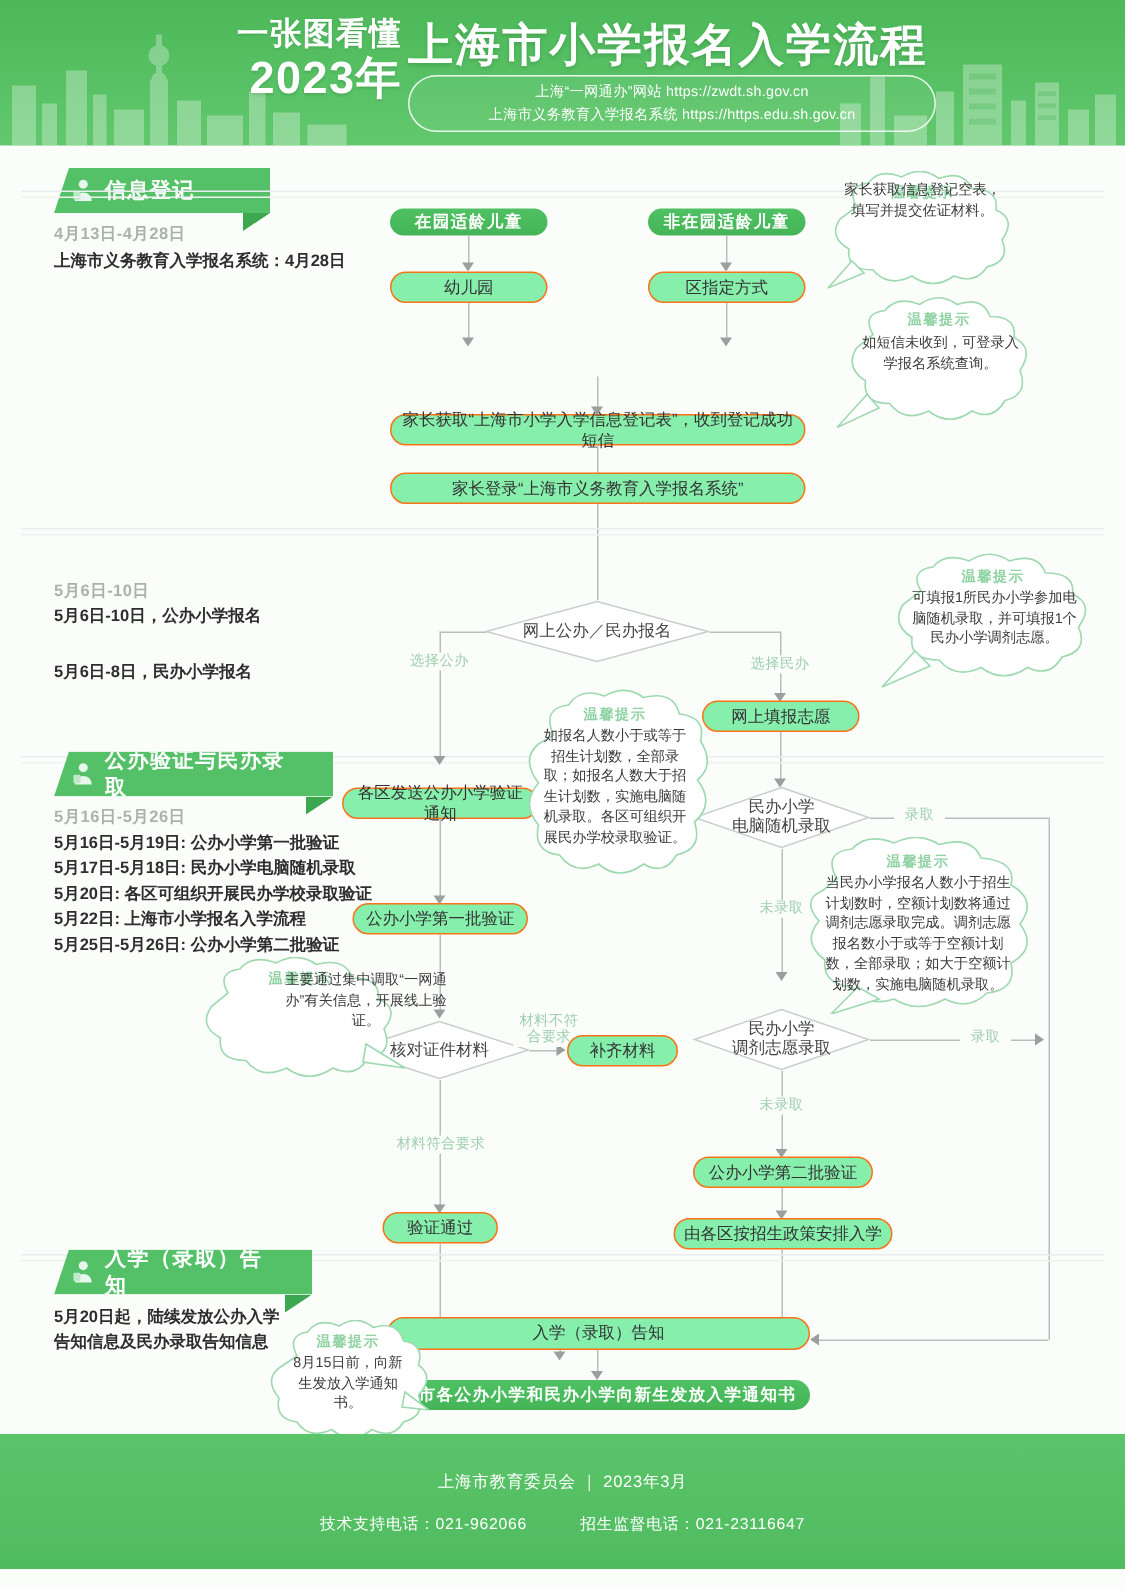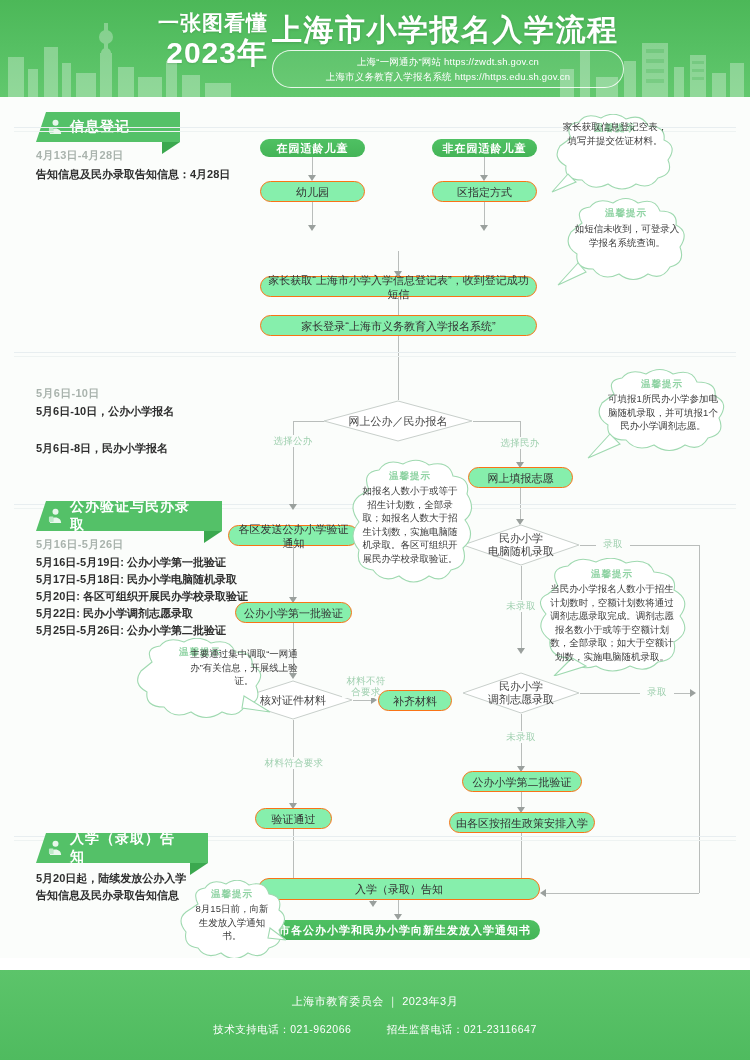--- a/index.html
+++ b/index.html
@@ -115,21 +115,21 @@
   .cloud .ctitle {
     position:absolute; width:100%; text-align:center; font-size:9.5px; color:#8fd3a3;
     font-weight:bold; letter-spacing:1px;
   }
   .cloud .ctext {
     position:absolute; font-size:9.5px; color:#3a3a3a; line-height:13.5px; text-align:center;
   }
 
   
   .footer {
-    position:absolute; left:0; bottom:0; width:750px; height:90px;
+    position:absolute; left:0; bottom:14px; width:750px; height:90px;
     background:linear-gradient(180deg,#5cc46a,#4fbb5f);
     display:flex; flex-direction:column; align-items:center; justify-content:center;text-align:center;
   }
   .footer .f1 { font-size:11px; color:#ffffff; letter-spacing:.5px; margin-bottom:14px;}
   .footer .f2 { font-size:10.5px; color:#ffffff; letter-spacing:.5px;}
   .footer .f2 span { margin:0 16px; }
   .whitebar { position:absolute; left:0; bottom:90px; width:750px; height:12px; background:#ffffff; }
 </style>
 </head>
 <body>
@@ -191,21 +191,21 @@
       <svg class="sec-ico" viewBox="0 0 16 17">
         <circle cx="8" cy="4" r="3.2" fill="#e8f7ec"></circle>
         <path d="M2 16c0-3.6 2.7-6 6-6s6 2.4 6 6z" fill="#e8f7ec"></path>
         <rect x="1" y="9" width="5" height="6" rx="1" fill="#bde9c8"></rect>
       </svg>
       <span>信息登记</span>
     </div>
     <div class="sec-tail" style="left:126px; top:30px;"></div>
   </div>
   <div class="sec-dates" style="left:36px; top:148px;">4月13日-4月28日</div>
-  <div class="sec-lines" style="left:36px; top:166px; width:270px;">告知信息及民办录取告知信息：4月28日</div>
+  <div class="sec-lines" style="left:36px; top:166px; width:270px;">上海市义务教育入学报名系统：4月28日</div>
   <div class="divider" style="top:127px;"></div>
   <div class="divider d2" style="top:131px;"></div>
 
   <div class="node green" style="left:260px; top:139px; width:105px; height:18px;">在园适龄儿童</div>
   <div class="node green" style="left:432px; top:139px; width:105px; height:18px;">非在园适龄儿童</div>
 
   <div class="vline" style="left:312px; top:157px; height:20px;"></div>
   <div class="arrow-d" style="left:308px; top:175px;"></div>
   <div class="vline" style="left:484px; top:157px; height:20px;"></div>
   <div class="arrow-d" style="left:480px; top:175px;"></div>
@@ -297,21 +297,21 @@
         <rect x="1" y="9" width="5" height="6" rx="1" fill="#bde9c8"></rect>
       </svg>
       <span>公办验证与民办录取</span>
     </div>
     <div class="sec-tail" style="left:168px; top:30px;"></div>
   </div>
   <div class="sec-dates" style="left:36px; top:537px;">5月16日-5月26日</div>
   <div class="sec-lines" style="left:36px; top:554px;">5月16日-5月19日: 公办小学第一批验证</div>
   <div class="sec-lines" style="left:36px; top:571px;">5月17日-5月18日: 民办小学电脑随机录取</div>
   <div class="sec-lines" style="left:36px; top:588px;">5月20日: 各区可组织开展民办学校录取验证</div>
-  <div class="sec-lines" style="left:36px; top:605px;">5月22日: 民办小学调剂志愿录取</div>
+  <div class="sec-lines" style="left:36px; top:605px;">5月22日: 上海市小学报名入学流程</div>
   <div class="sec-lines" style="left:36px; top:622px;">5月25日-5月26日: 公办小学第二批验证</div>
 
   <div class="arrow-d" style="left:289px; top:504px;"></div>
   <div class="node" style="left:228px; top:525px; width:131px; height:21px;">各区发送公办小学验证通知</div>
   <div class="vline" style="left:293px; top:546px; height:53px;"></div>
   <div class="arrow-d" style="left:289px; top:597px;"></div>
 
   <div class="node" style="left:235px; top:602px; width:117px; height:21px;">公办小学第一批验证</div>
   <div class="vline" style="left:293px; top:623px; height:52px;"></div>
   <div class="arrow-d" style="left:289px; top:673px;"></div>

